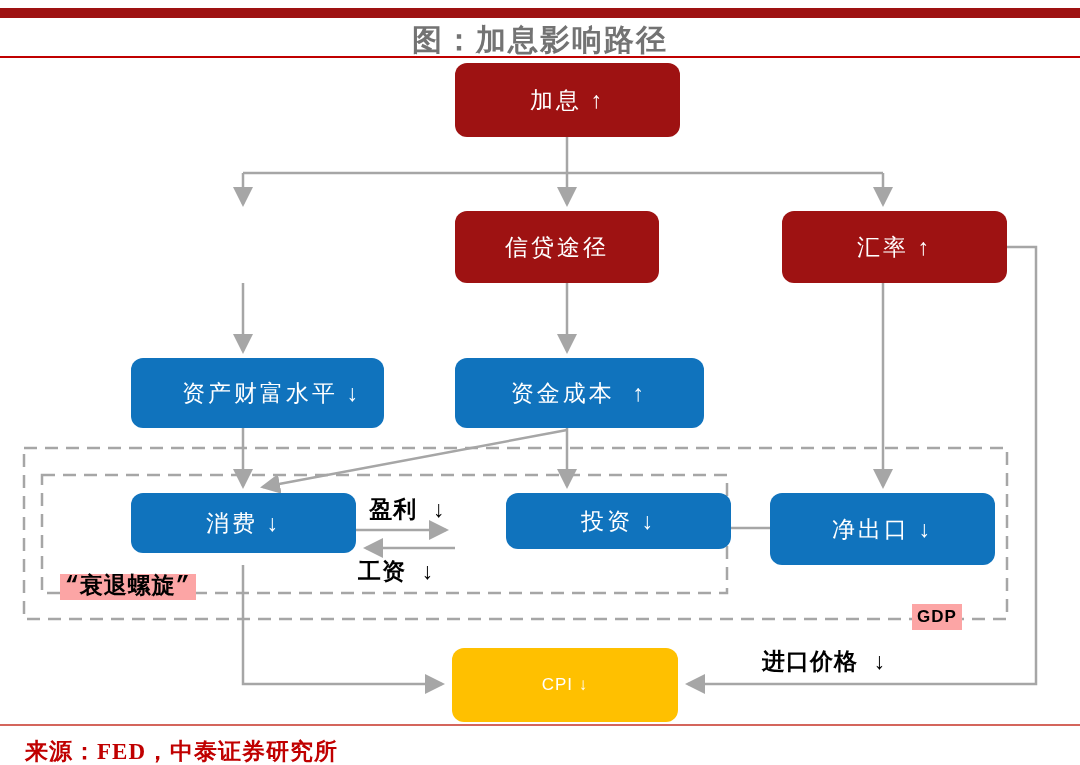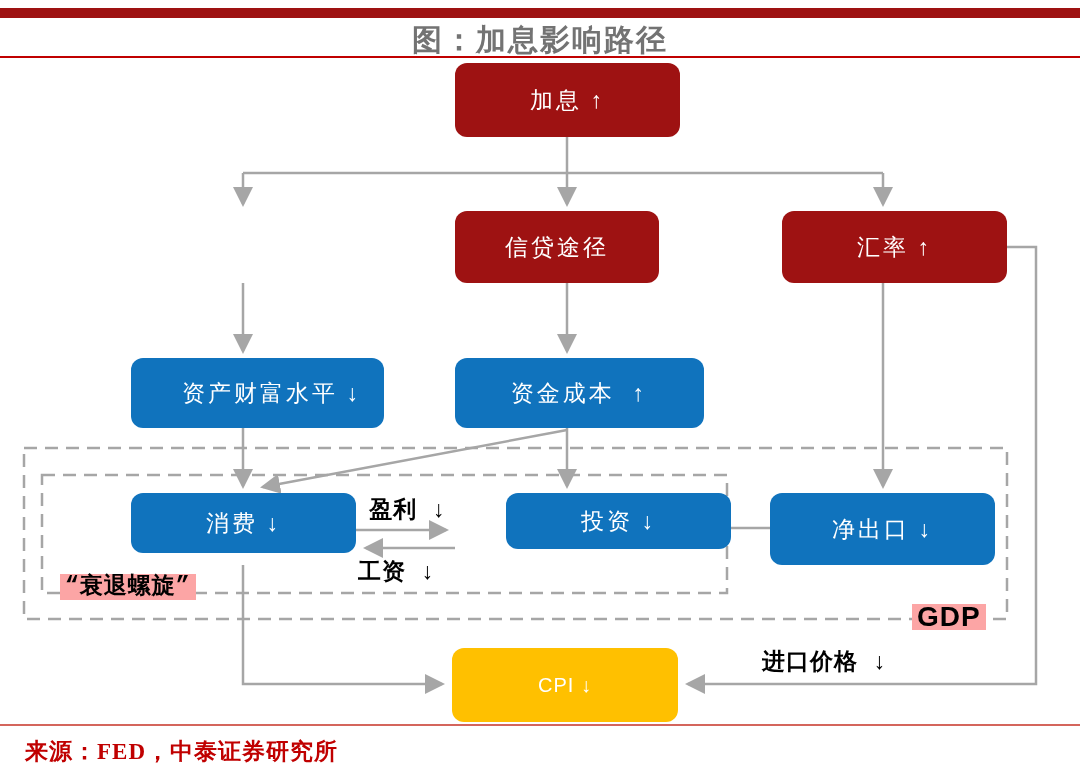--- a/index.html
+++ b/index.html
@@ -20,27 +20,27 @@
     font-family:"Liberation Serif","DejaVu Serif",serif;letter-spacing:1px;
   }
   svg.connectors{position:absolute;left:0;top:0;width:1080px;height:765px;}
   .node{
     position:absolute;border-radius:12px;display:flex;align-items:center;justify-content:center;
     color:#ffffff;font-size:23px;letter-spacing:3px;
     font-family:"Liberation Serif","DejaVu Serif",serif;
   }
   .node.red{background:#9E1212;}
   .node.blue{background:#1073BD;}
-  .node.yellow{background:#FFC000;font-family:"Liberation Sans","DejaVu Sans",sans-serif;letter-spacing:1px;font-size:20px;}
+  .node.yellow{background:#FFC000;font-family:"Liberation Sans","DejaVu Sans",sans-serif;letter-spacing:1px;font-size:17px;}
   .flow-label{
     position:absolute;color:#000000;font-weight:bold;font-size:23px;
     font-family:Liberation Mono, monospace;letter-spacing:1px;white-space:nowrap;
   }
   .flow-label.on-line{background:#fca5a5;padding:0 5px;line-height:26px;}
-  .gdp-label{font-family:"Liberation Sans","DejaVu Sans",sans-serif;font-size:28px;}
+  .gdp-label{font-family:"Liberation Sans","DejaVu Sans",sans-serif;font-size:17px;}
 </style>
 </head>
 <body>
 
 <div class="canvas">
 
   <div class="top-bar"></div>
   <div class="fig-title">图：加息影响路径</div>
   <div class="title-rule"></div>
 

